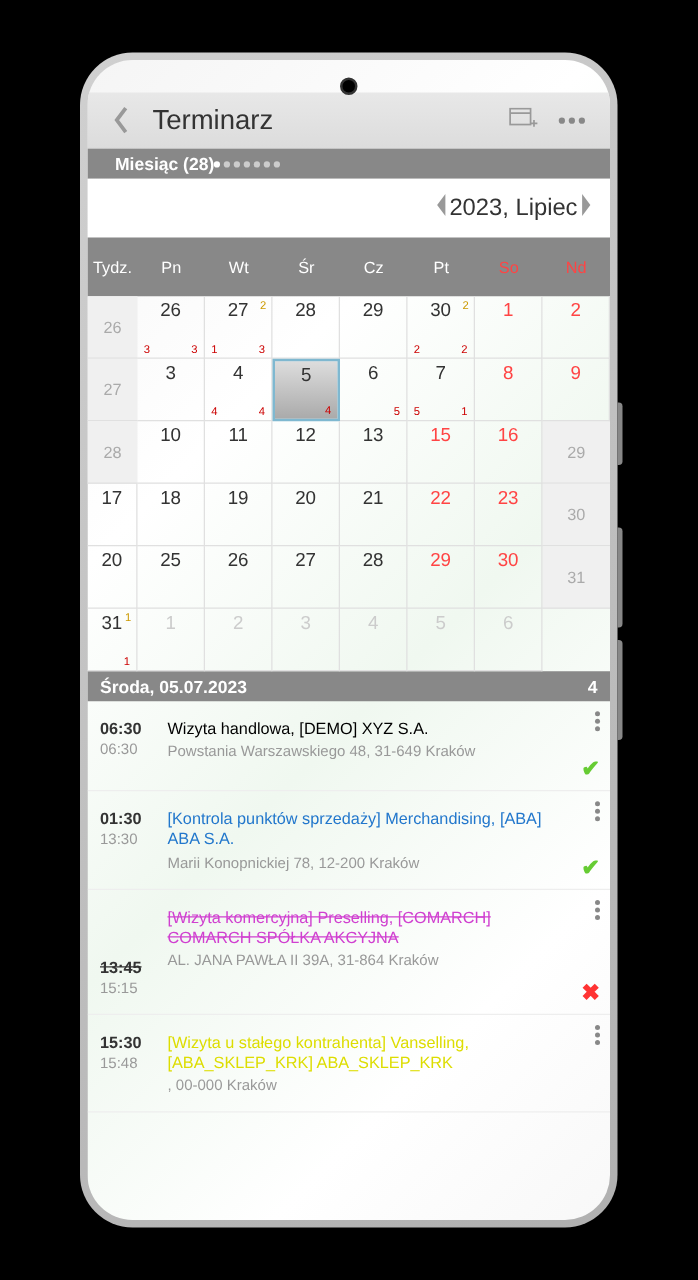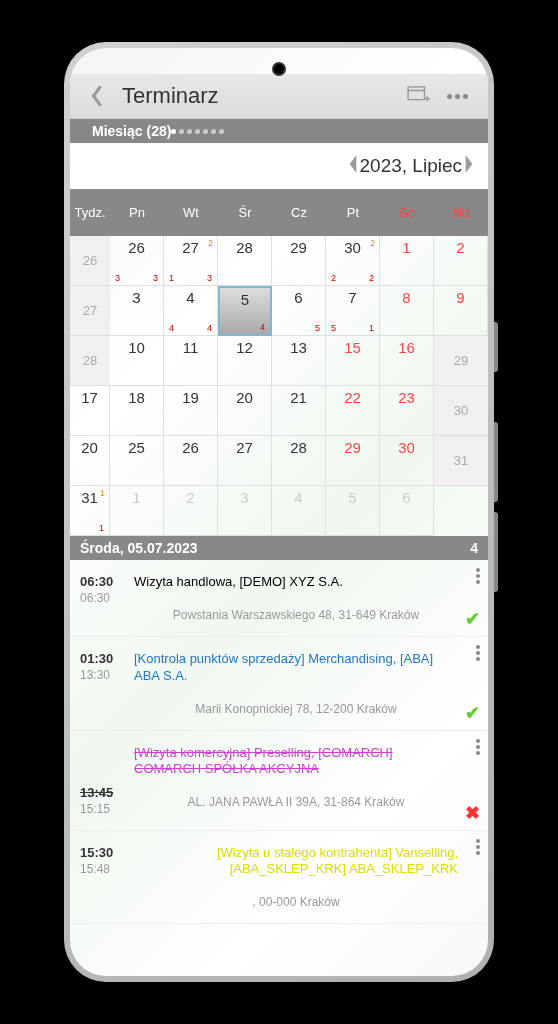--- a/index.html
+++ b/index.html
@@ -179,31 +179,31 @@
   min-height: 72px;
 }
 .event .times {
   width: 48px;
   flex-shrink: 0;
 }
 .event .t1 { font-size: 13px; font-weight: bold; color: #333; }
 .event .t2 { font-size: 12px; color: #999; margin-top: 2px; }
 .event .content { flex: 1; padding-right: 20px; padding-left: 6px; }
 .event .ev-title { font-size: 13px; font-weight: 500; line-height: 1.25; }
-.event .ev-addr { font-size: 12px; color: #999; margin-top: 18px; text-align: center; }
+.event .ev-addr { font-size: 12px; color: #999; margin-top: 3px; }
 .event .ev-dots { position: absolute; top: 8px; right: 8px; display: flex; flex-direction: column; gap: 2px; cursor: pointer; }
 .event .ev-dots span { width: 4px; height: 4px; background: #888; border-radius: 50%; }
 .event .status { position: absolute; bottom: 6px; right: 8px; font-size: 18px; font-weight: bold; }
 .status.done { color: #6c3; }
 .status.cancel { color: #f33; }
 
 .ev-title.blue { color: #2277cc; }
 .ev-title.magenta { color: #d040d0; text-decoration: line-through; }
 .strike { text-decoration: line-through; margin-top: 40px; }
-.ev-title.yellow { color: #dddd00; text-align: right; }
+.ev-title.yellow { color: #dddd00; }
 
 </style>
 </head>
 <body>
 
 <div class="phone-frame">
   <div class="side-btn b1"></div>
   <div class="side-btn b2"></div>
   <div class="side-btn b3"></div>
   <div class="phone-inner">

